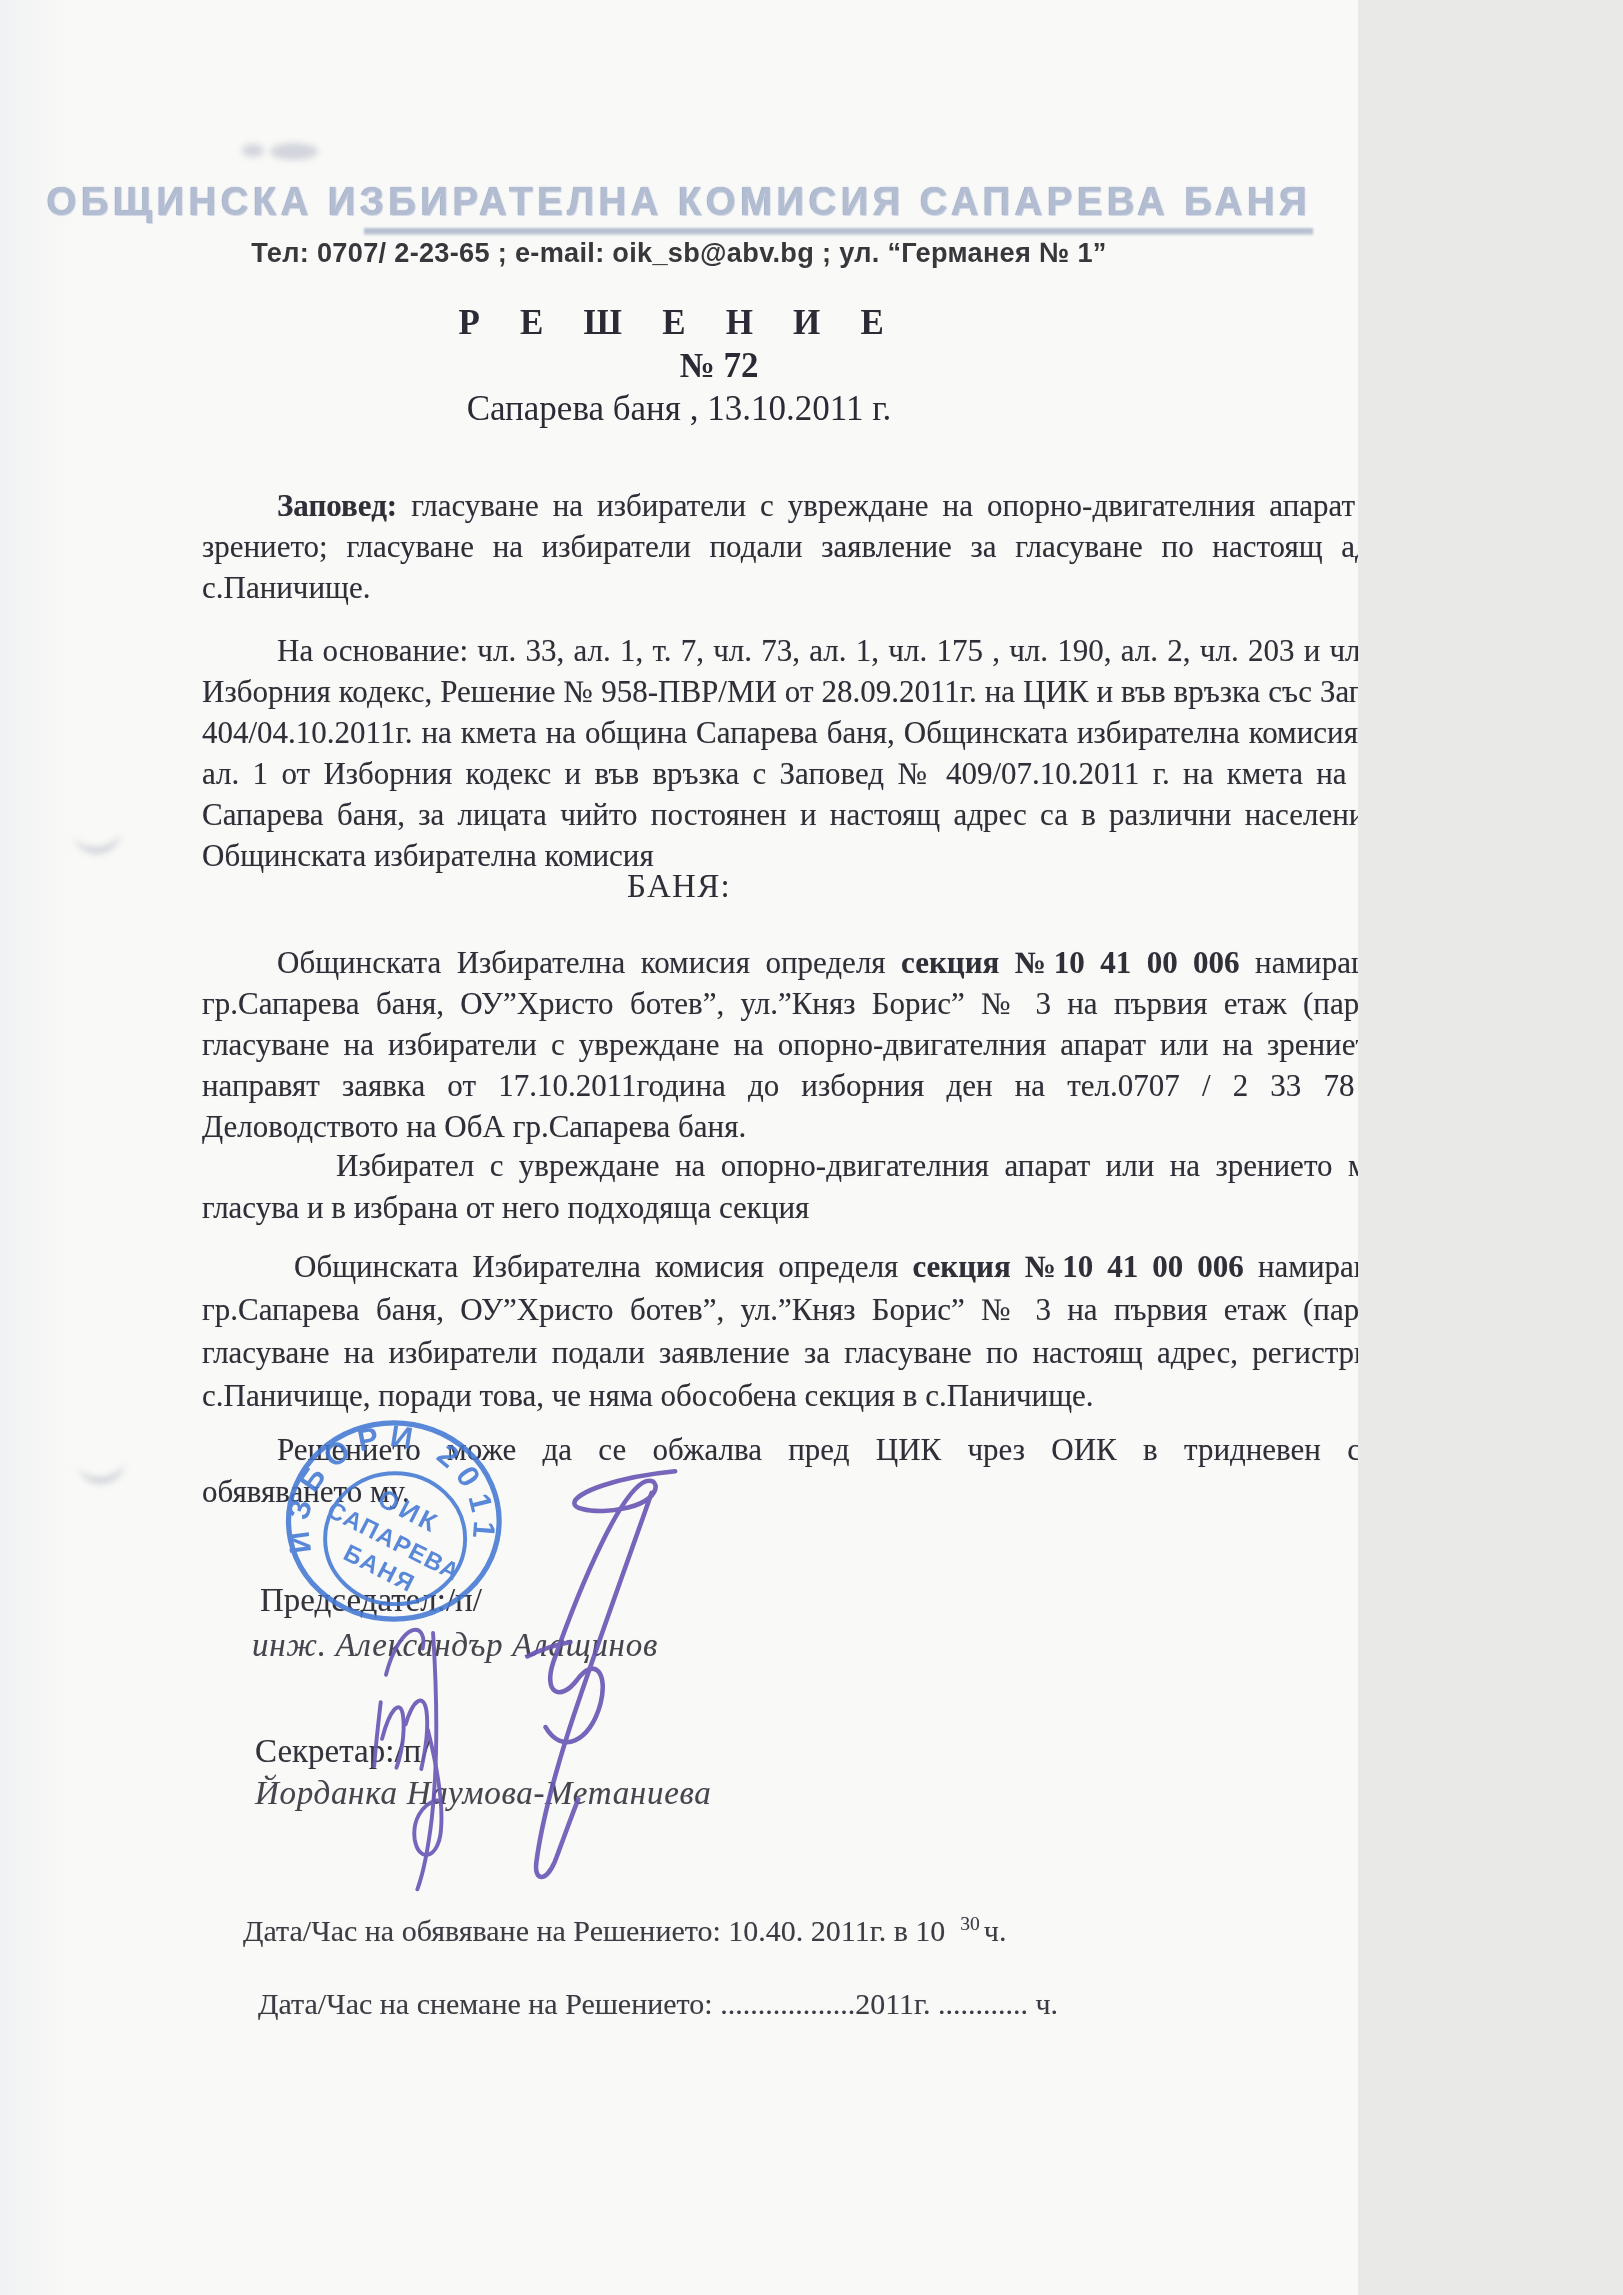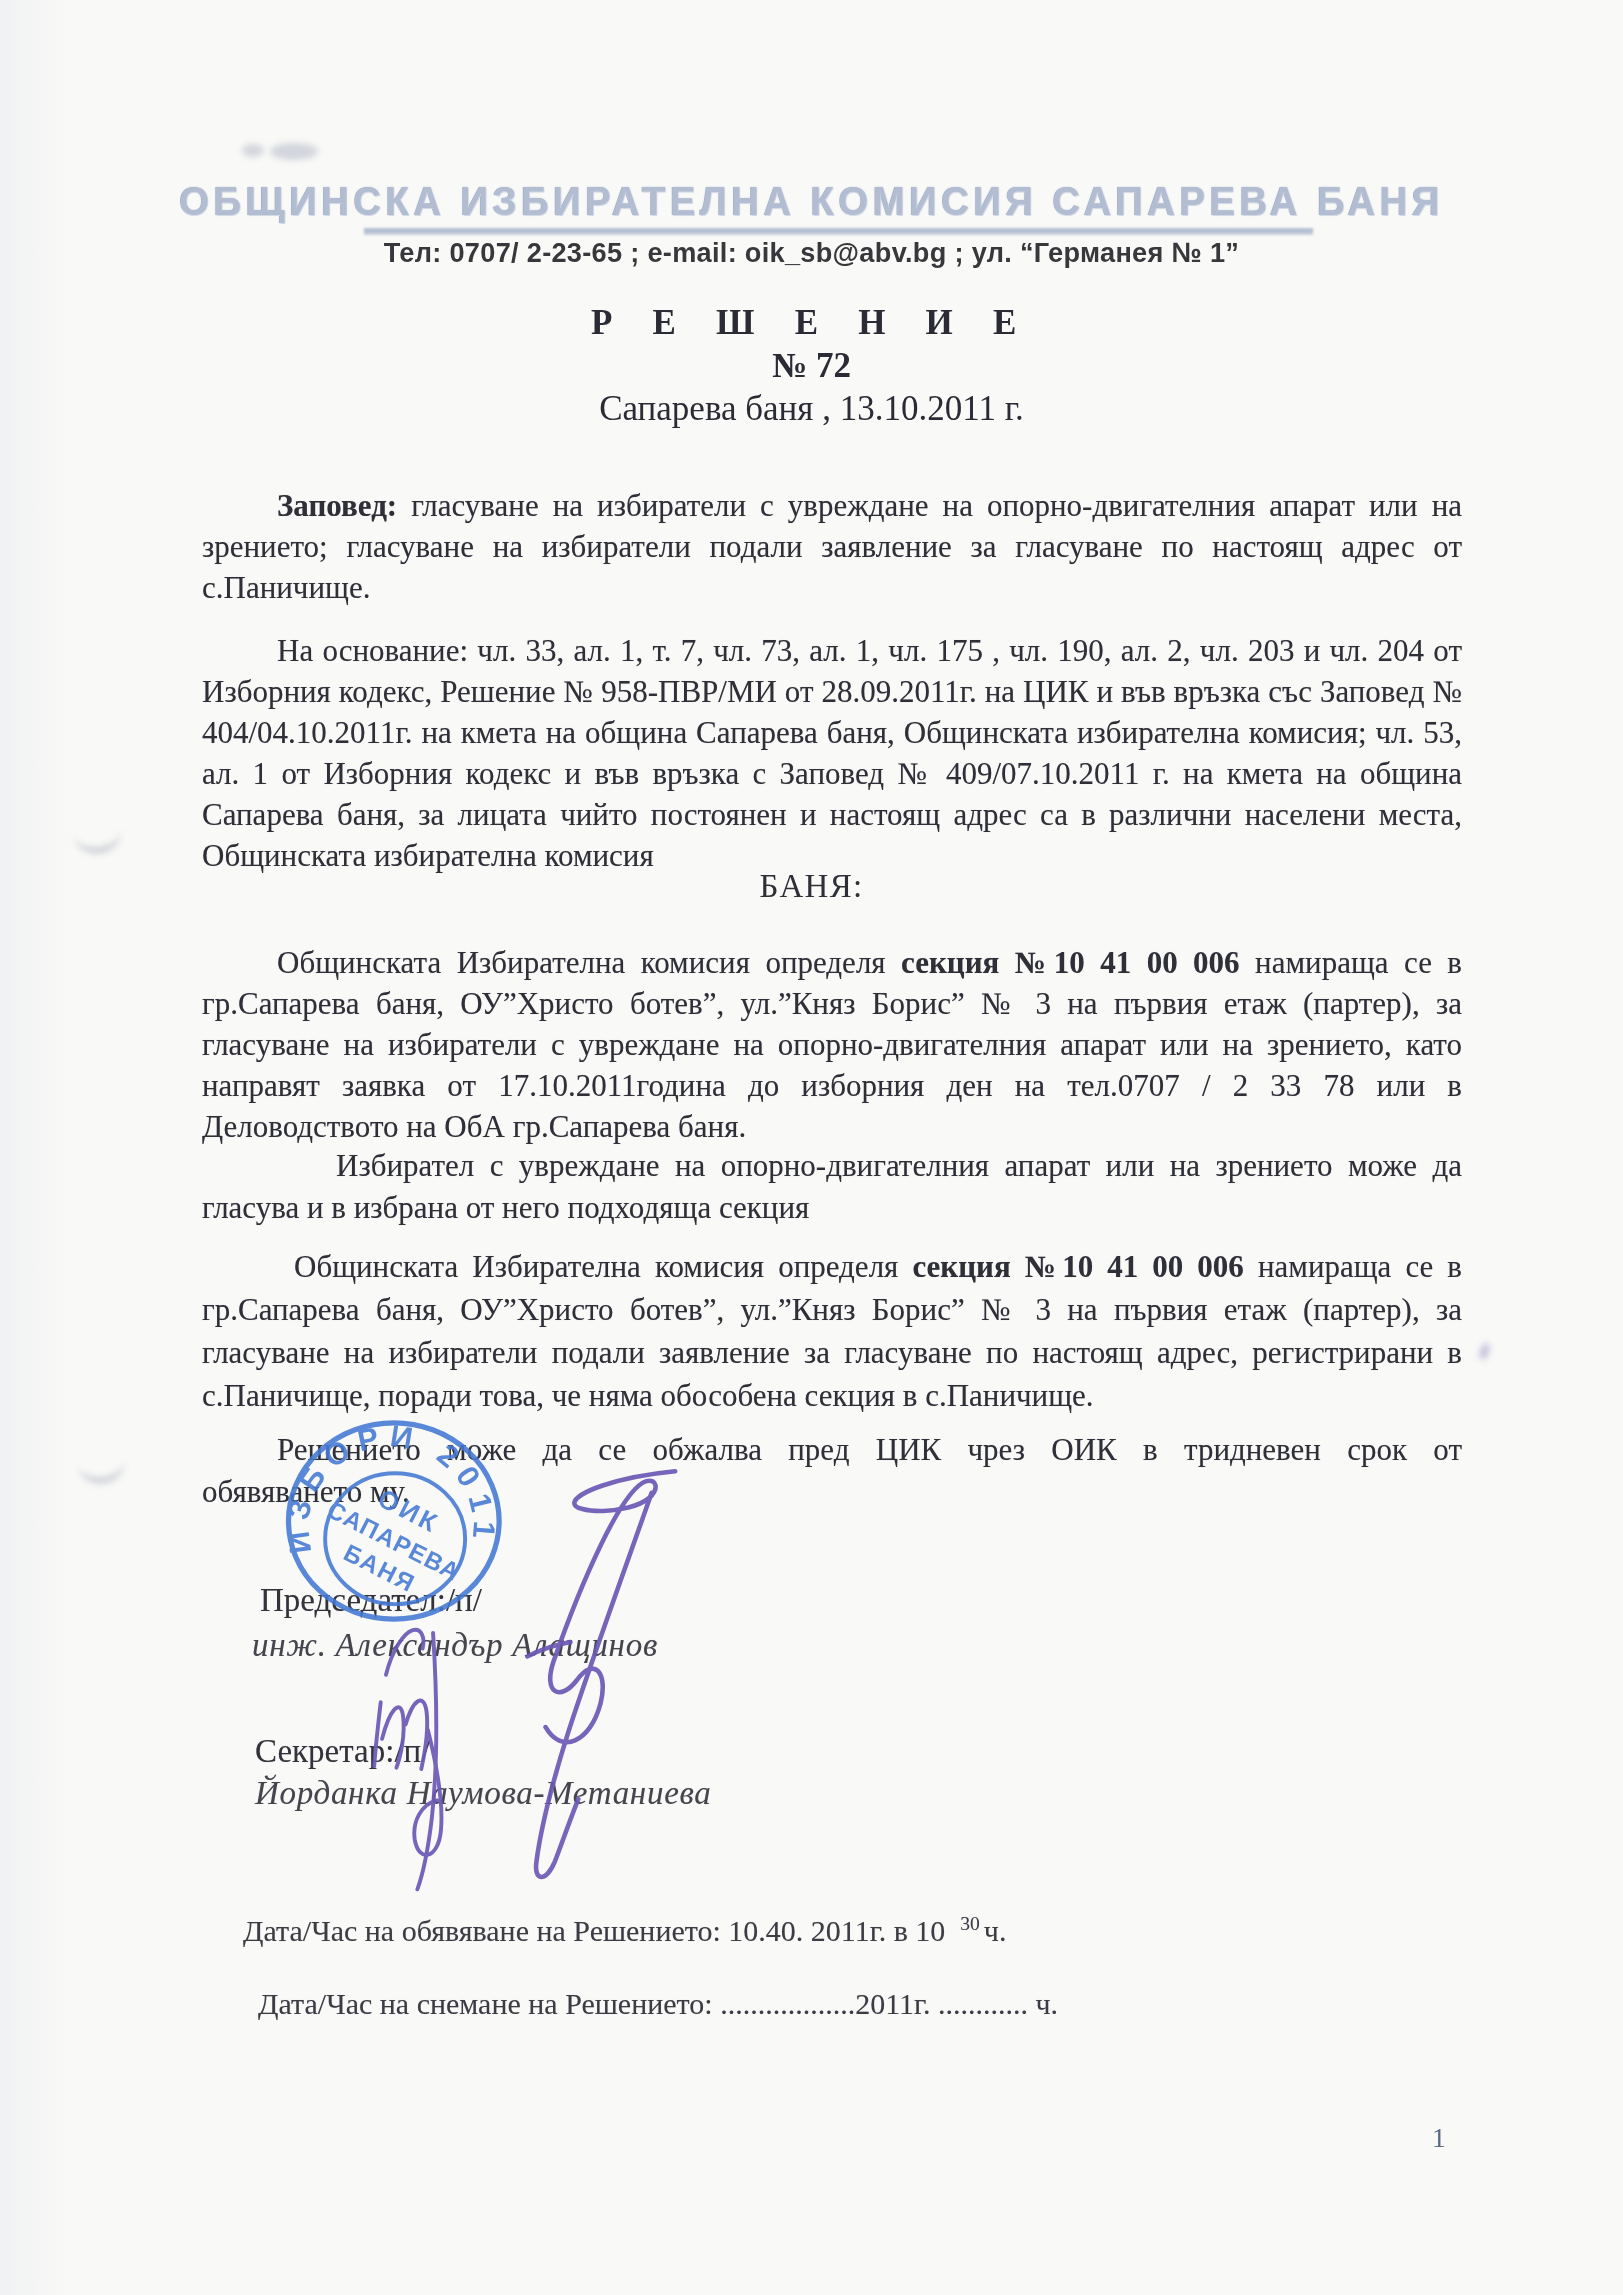--- a/index.html
+++ b/index.html
@@ -1,18 +1,18 @@
 <!DOCTYPE html>
 <html style="font-size:10.5px"><head>
 <meta charset="utf-8">
 <style>
   html,body{margin:0;padding:0;background:#e9e9e7;}
   .page{
     position:relative;
-    width:1623px;height:2295px;
+    width:1358px;height:2295px;
     background:#f9f9f7;
     background-image:linear-gradient(to right, rgba(200,207,222,0.18) 0px, rgba(200,207,222,0) 72px);
     font-family:"Liberation Serif", serif;
     color:#2e2e37;
     overflow:hidden;
   }
   .abs{position:absolute;}
   .centered{left:0;width:100%;text-align:center;}
 
   
@@ -37,21 +37,21 @@
     font-family:"Liberation Sans", sans-serif;
     font-weight:700;
     font-size:28px;
     color:#38383c;
     letter-spacing:0.3px;
     transform:scaleX(0.97);
   }
 
   
   .t-decision{top:303px;font-weight:bold;font-size:35px;letter-spacing:15.7px;color:#2b2b36;}
-  .t-number{top:346px;font-weight:bold;font-size:35px;color:#2b2b36;}
+  .t-number{top:346px;font-weight:bold;font-size:35px;color:#2b2b36;padding-left:40px;}
   .t-placedate{top:389px;font-weight:normal;font-size:35px;color:#2b2b36;}
 
   
   .para{
     left:202px;width:1260px;
     font-size:31px;line-height:41px;
     text-align:justify;
     color:#2f2f38;
     text-shadow:0 0 0.7px rgba(45,45,65,0.35);
   }

